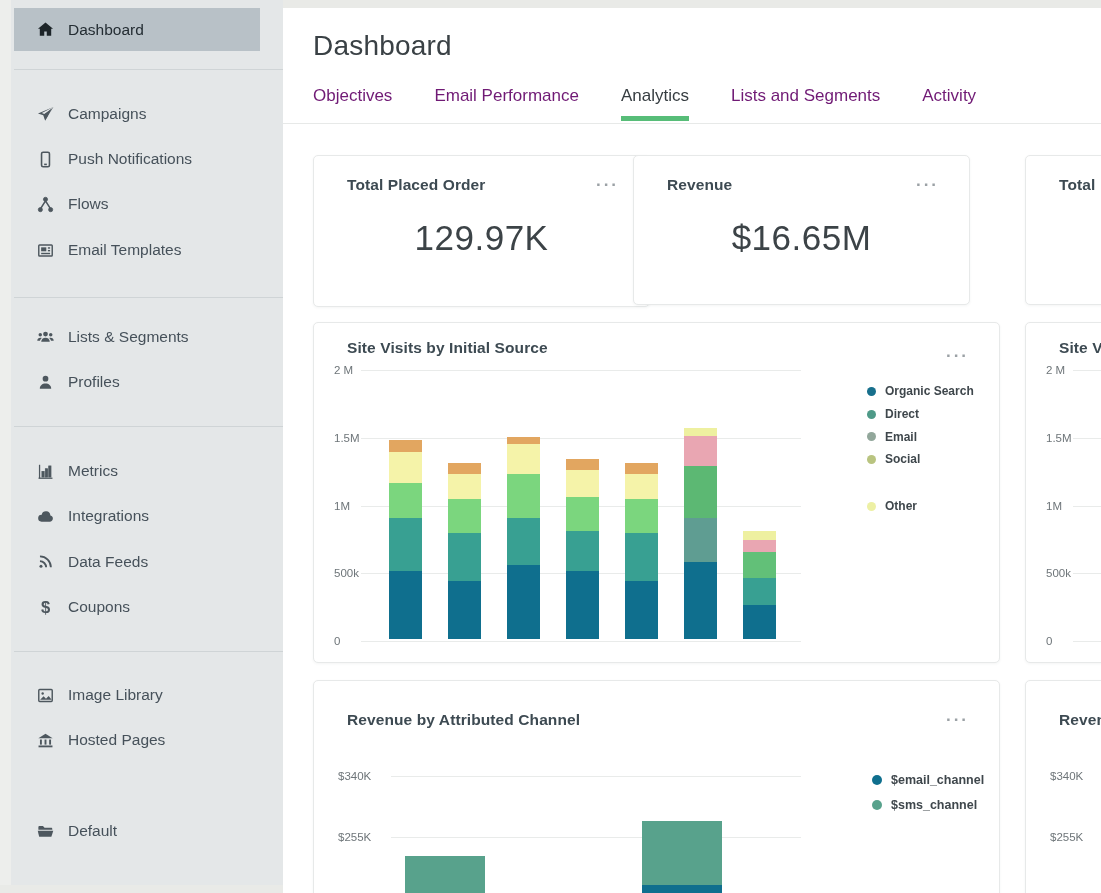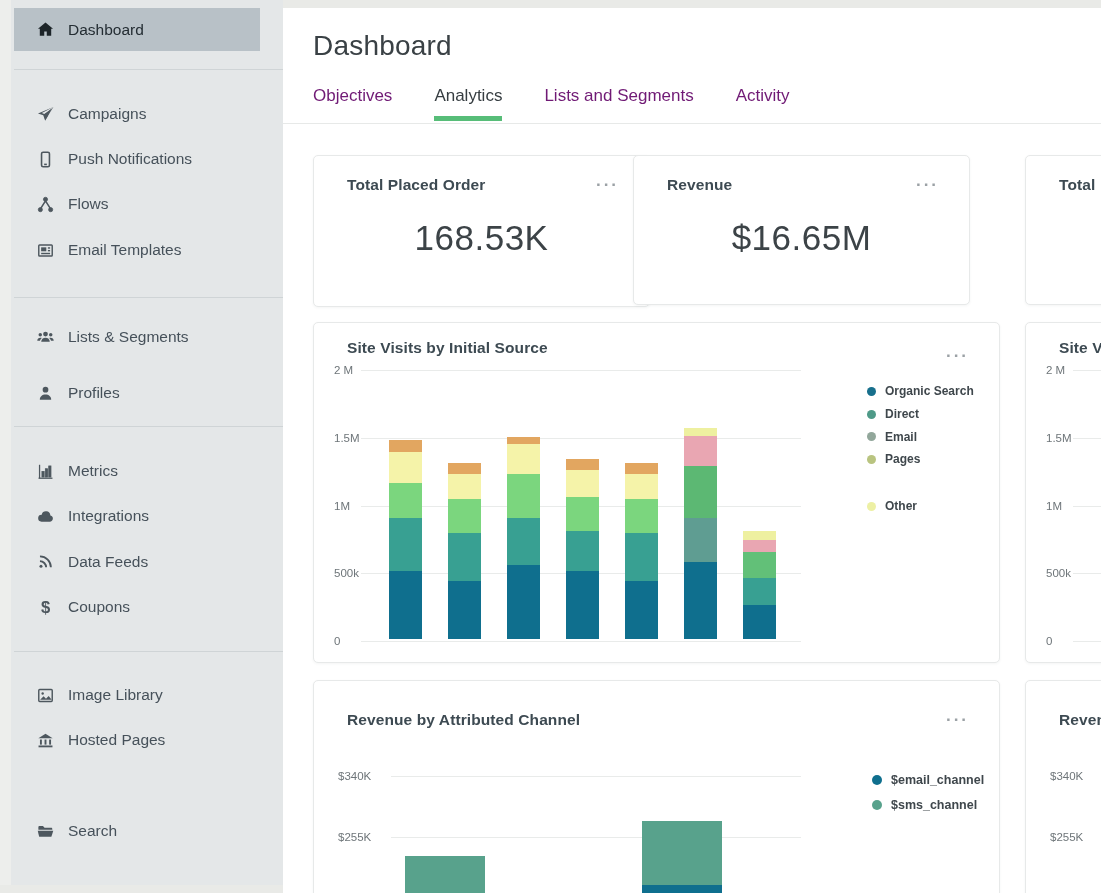--- a/index.html
+++ b/index.html
@@ -155,21 +155,21 @@
           <circle cx="12" cy="7.6" r="3"></circle>
           <path d="M6.6 17.5c0-3.2 2.3-5.2 5.4-5.2s5.4 2 5.4 5.2z"></path>
           <circle cx="5.4" cy="8.6" r="2.2"></circle>
           <path d="M1.6 16.2c0-2.5 1.7-4 4-4 .6 0 1.2.1 1.7.3-1.3 1-2.1 2.4-2.3 3.7z"></path>
           <circle cx="18.6" cy="8.6" r="2.2"></circle>
           <path d="M22.4 16.2c0-2.5-1.7-4-4-4-.6 0-1.2.1-1.7.3 1.3 1 2.1 2.4 2.3 3.7z"></path>
         </svg>
       </span>
       <span class="lbl">Lists &amp; Segments</span>
     </div>
-    <div class="side-item" style="top: 368.4px; margin-top: 11px;">
+    <div class="side-item" style="top: 368.4px;">
       <span class="icn">
         <svg viewBox="0 0 24 24" fill="currentColor">
           <circle cx="12" cy="7.2" r="3.6"></circle>
           <path d="M4.8 20c0-4.1 3.1-6.6 7.2-6.6s7.2 2.5 7.2 6.6z"></path>
         </svg>
       </span>
       <span class="lbl">Profiles</span>
     </div>
     <div class="side-item" style="top: 457px;">
       <span class="icn">
@@ -231,38 +231,39 @@
       </span>
       <span class="lbl">Hosted Pages</span>
     </div>
     <div class="side-item" style="top: 817.2px;">
       <span class="icn">
         <svg viewBox="0 0 24 24" fill="currentColor">
           <path d="M3 6.4c0-.8.6-1.4 1.4-1.4h4.4l2 2.3h8.4c.8 0 1.4.6 1.4 1.4v1H3z"></path>
           <path d="M2.2 11h19.6l-2.4 7.6H4z"></path>
         </svg>
       </span>
-      <span class="lbl">Search</span>
+      <span class="lbl">Default</span>
     </div>
   </div>
 
 <div id="main">
   <div id="page-title">Dashboard</div>
   <div id="tabs">
       <div class="tab">Objectives</div>
+      <div class="tab">Email Performance</div>
       <div class="tab active">Analytics</div>
       <div class="tab">Lists and Segments</div>
       <div class="tab">Activity</div>
     </div>
   <div id="tab-rule"></div>
   <div id="cards">
       <div class="card" style="left: 30px; top: 147px; width: 337px; height: 152px;">
         <div class="card-title" style="top: 20px;">Total Placed Order</div>
         <div class="card-menu" style="top: 24px;">···</div>
-        <div class="metric-value">168.53K</div>
+        <div class="metric-value">129.97K</div>
       </div>
       <div class="card" style="left: 350px; top: 147px; width: 337px; height: 150px;">
         <div class="card-title" style="top: 20px;">Revenue</div>
         <div class="card-menu" style="top: 24px;">···</div>
         <div class="metric-value">$16.65M</div>
       </div>
       <div class="card" style="left: 742px; top: 147px; width: 337px; height: 150px;">
         <div class="card-title" style="top: 20px;">Total</div>
       </div>
       <div class="card" style="left: 30px; top: 314px; width: 687px; height: 341px;">
@@ -335,21 +336,21 @@
           <div class="legend-item" style="height: 22.7px;">
             <span class="legend-dot" style="width: 9px; height: 9px; background: rgb(79, 154, 136); margin-right: 9px;"></span>
             <span class="legend-lbl" style="font-size: 12px; text-align: right;">Direct</span>
           </div>
           <div class="legend-item" style="height: 22.7px;">
             <span class="legend-dot" style="width: 9px; height: 9px; background: rgb(146, 167, 155); margin-right: 9px;"></span>
             <span class="legend-lbl" style="font-size: 12px;">Email</span>
           </div>
           <div class="legend-item" style="height: 22.7px;">
             <span class="legend-dot" style="width: 9px; height: 9px; background: rgb(185, 196, 128); margin-right: 9px;"></span>
-            <span class="legend-lbl" style="font-size: 12px;">Pages</span>
+            <span class="legend-lbl" style="font-size: 12px;">Social</span>
           </div>
           <div class="legend-item" style="height: 22.7px; margin-top: 24px;">
             <span class="legend-dot" style="width: 9px; height: 9px; background: rgb(237, 240, 164); margin-right: 9px;"></span>
             <span class="legend-lbl" style="font-size: 12px;">Other</span>
           </div>
         </div>
       </div>
       <div class="card" style="left: 30px; top: 672px; width: 687px; height: 290px; overflow: hidden;">
         <div class="card-title" style="top: 30px;">Revenue by Attributed Channel</div>
         <div class="card-menu" style="top: 34px;">···</div>

